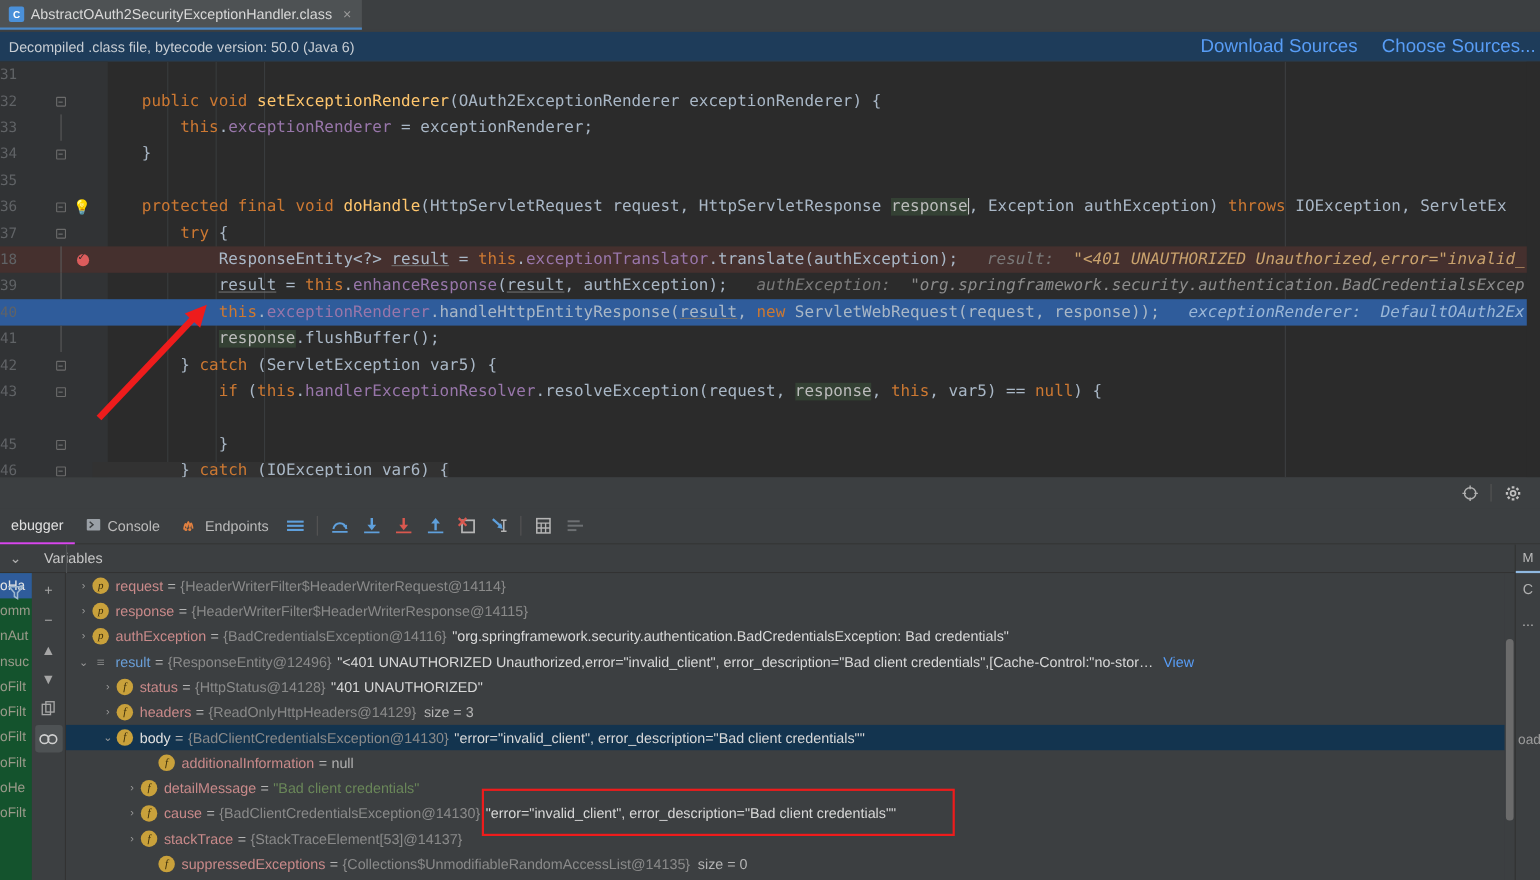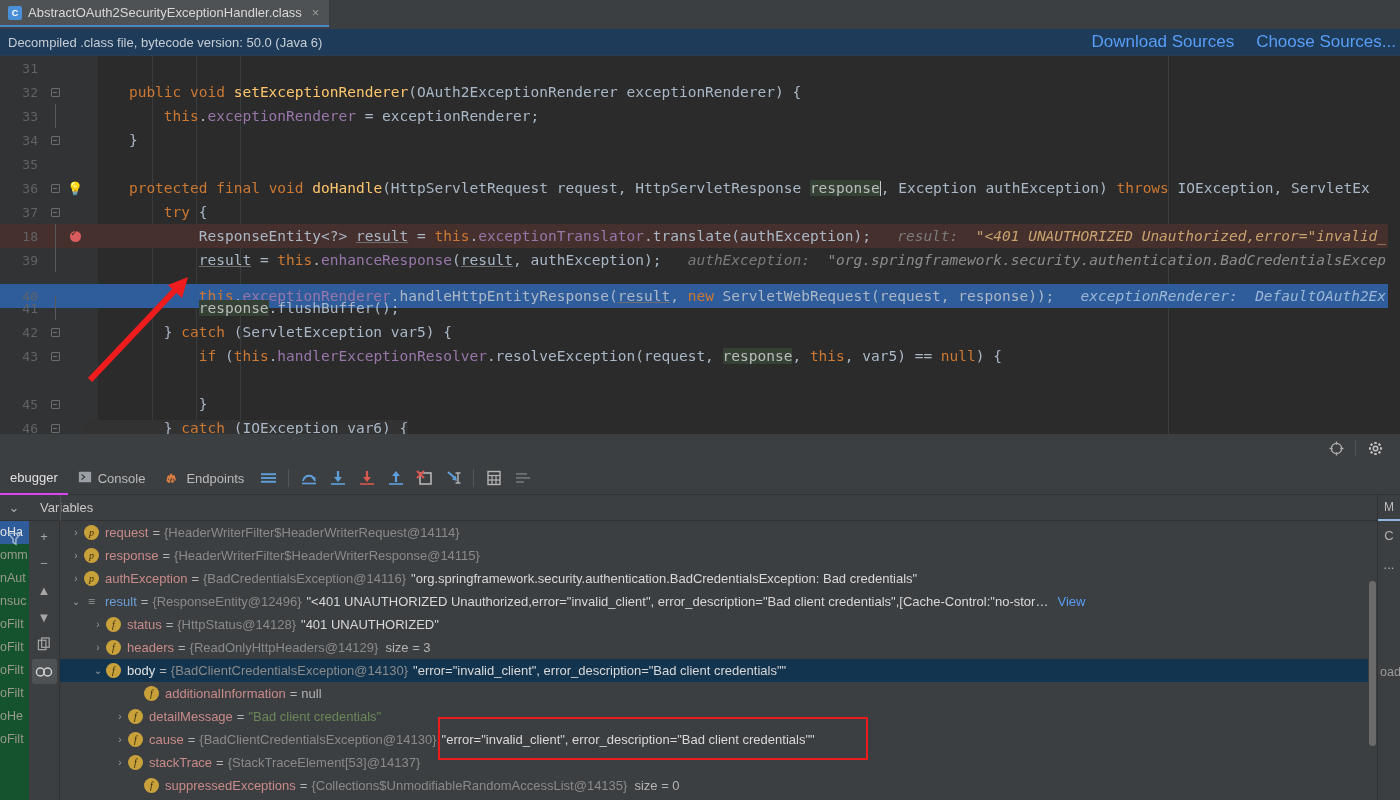--- a/index.html
+++ b/index.html
@@ -52,21 +52,21 @@
   #gutter {
     position:absolute; left:0; top:0; width:98px; height:378px;
     background:#313335;
   }
   .codeline {
     position:absolute; left:0; width:1400px; height:24px;
     display:flex; align-items:center;
     white-space:pre;
   }
   .ln {
-    width:44px; text-align:right; padding-right:6px;
+    width:44px; text-align:left; padding-right:6px;
     color:#606366; font-size:13px;
     font-family:"DejaVu Sans Mono", monospace;
     flex:0 0 44px;
   }
   .foldcol { width:22px; flex:0 0 22px; display:flex; align-items:center; justify-content:center; }
   .bpcol { width:18px; flex:0 0 18px; display:flex; align-items:center; justify-content:center; }
   .codetext {
     font-family:"DejaVu Sans Mono", monospace;
     font-size:14.5px; letter-spacing:0px; white-space:pre;
     padding-left:10px;
@@ -296,21 +296,21 @@
     <span class="codetext"><span class="plain">            ResponseEntity&lt;?&gt; </span><span class="plain uline">result</span><span class="plain"> = </span><span class="kw">this</span><span class="plain">.</span><span class="fld">exceptionTranslator</span><span class="plain">.translate(authException);   </span><span class="hint">result:  </span><span class="hintv">"&lt;401 UNAUTHORIZED Unauthorized,error="invalid_</span></span>
   </div>
 
   <div class="codeline" style="top:192px">
     <span class="ln">39</span>
     <span class="foldcol"><span class="foldline"></span></span>
     <span class="bpcol"></span>
     <span class="codetext"><span class="plain">            </span><span class="plain uline">result</span><span class="plain"> = </span><span class="kw">this</span><span class="plain">.</span><span class="fld">enhanceResponse</span><span class="plain">(</span><span class="plain uline">result</span><span class="plain">, authException);   </span><span class="hint">authException:  </span><span class="hint-b">"org.springframework.security.authentication.BadCredentialsExcep</span></span>
   </div>
 
-  <div class="codeline row-exec" style="top:228px">
+  <div class="codeline row-exec" style="top:216px">
     <span class="ln">40</span>
     <span class="foldcol"></span>
     <span class="bpcol"></span>
     <span class="codetext"><span class="plain">            </span><span class="kw">this</span><span class="plain">.</span><span class="fld">exceptionRenderer</span><span class="plain">.handleHttpEntityResponse(</span><span class="plain uline">result</span><span class="plain">, </span><span class="kw">new</span><span class="plain"> ServletWebRequest(request, response));   </span><span class="hint-blue">exceptionRenderer:  DefaultOAuth2Ex</span></span>
   </div>
 
   <div class="codeline" style="top:240px">
     <span class="ln">41</span>
     <span class="foldcol"><span class="foldline"></span></span>
     <span class="bpcol"></span>

